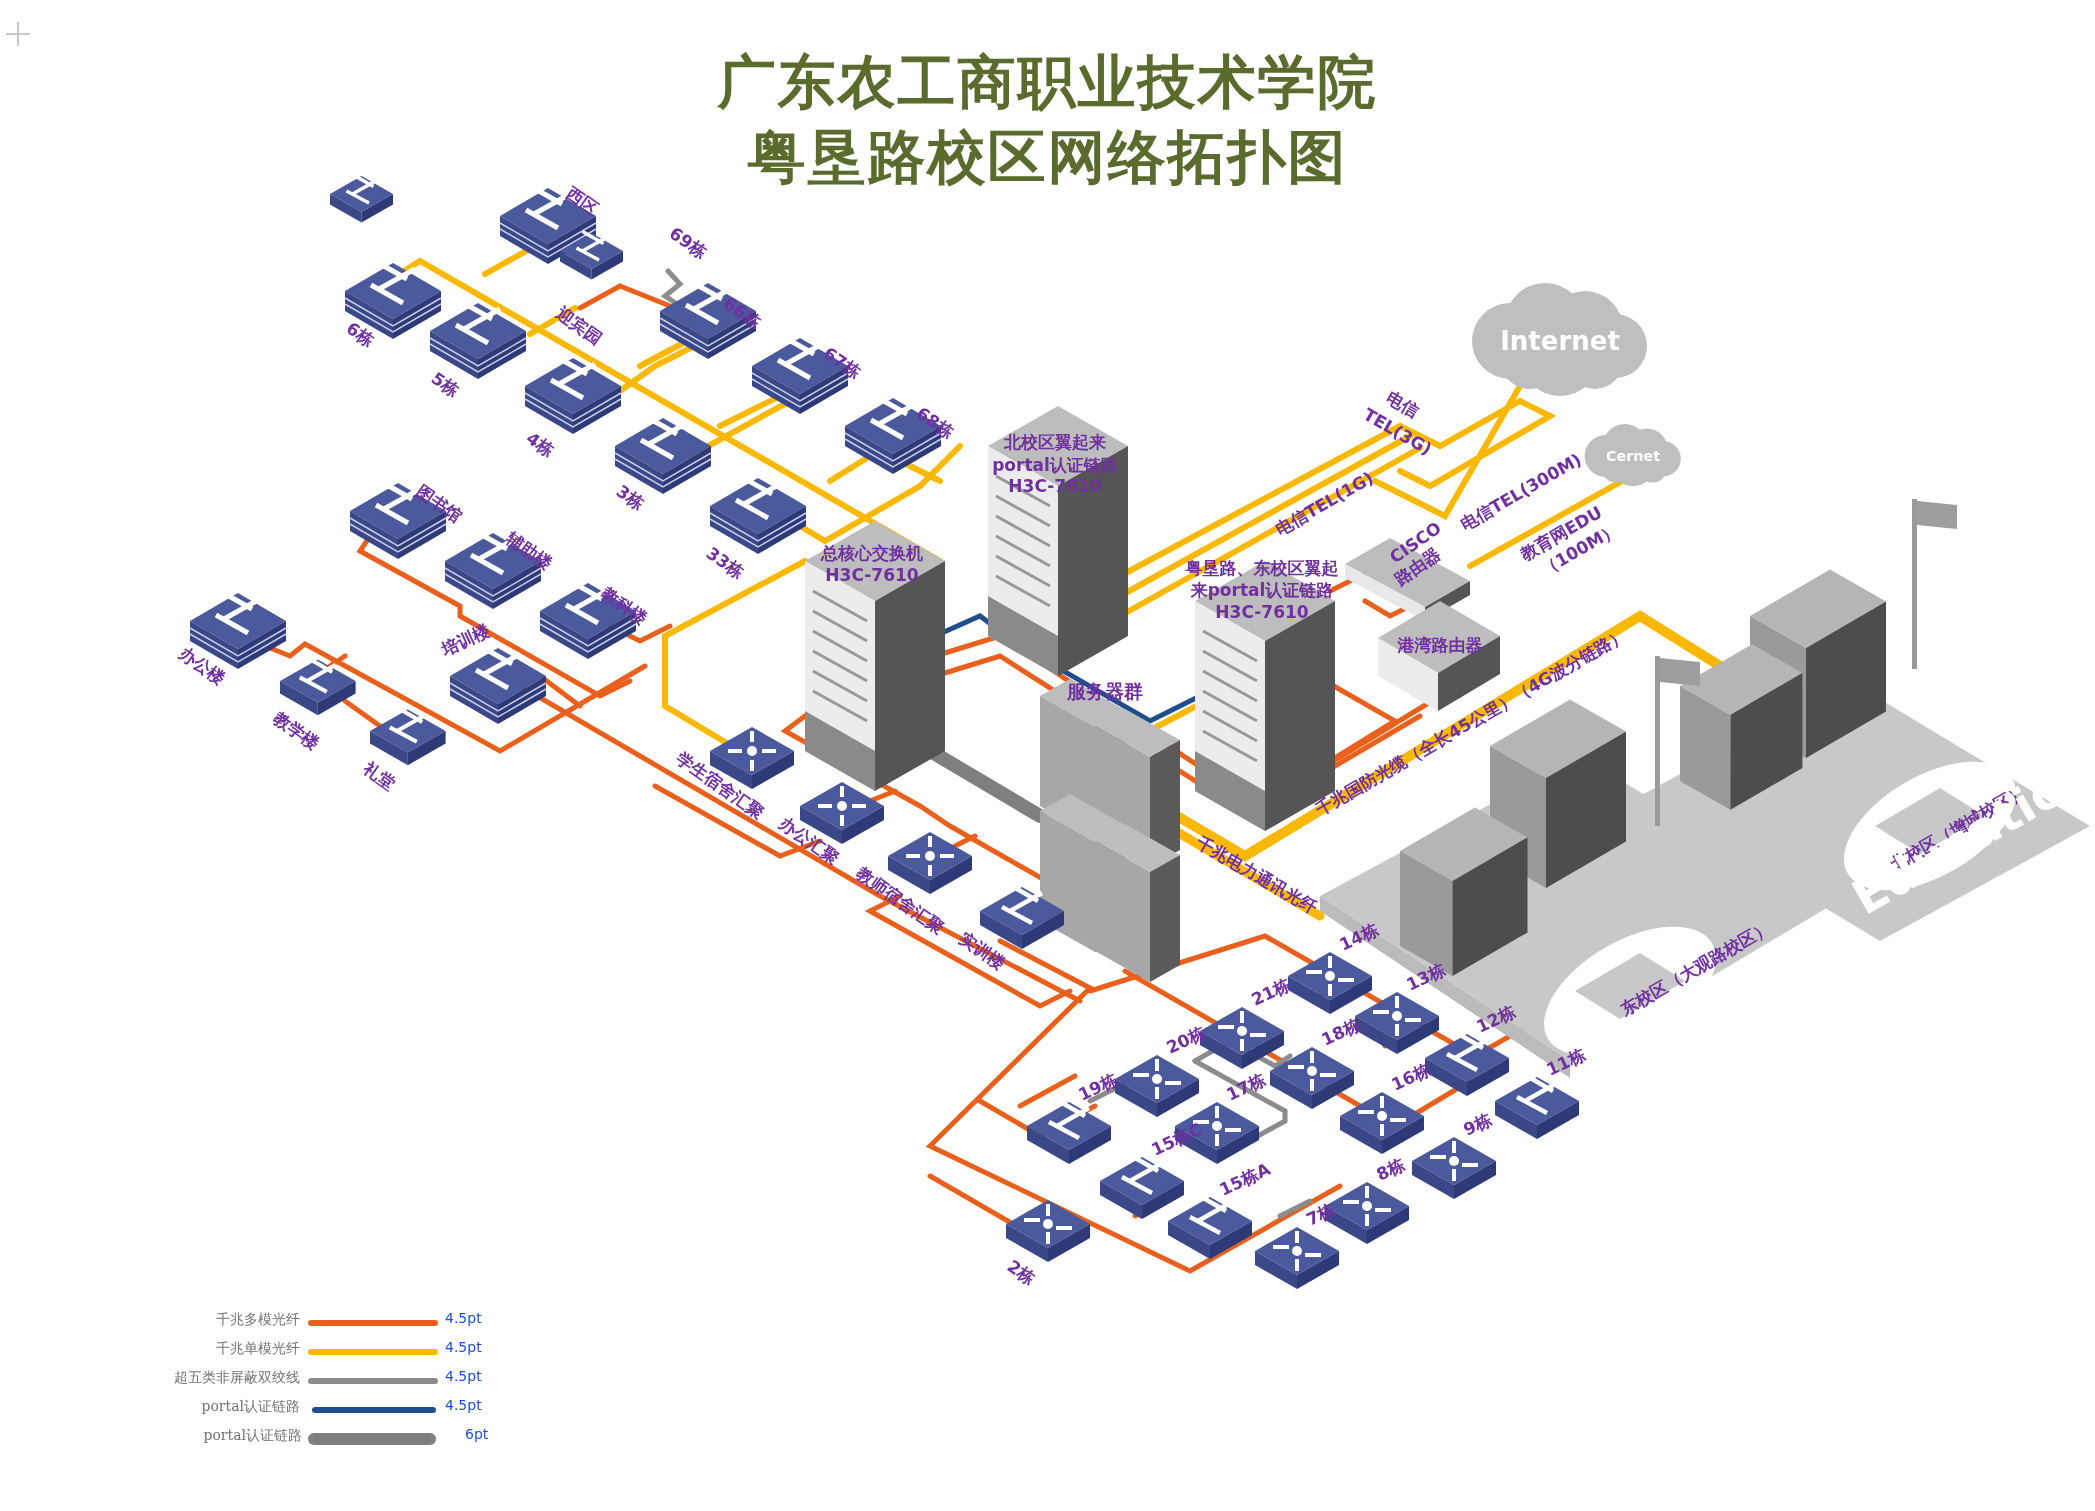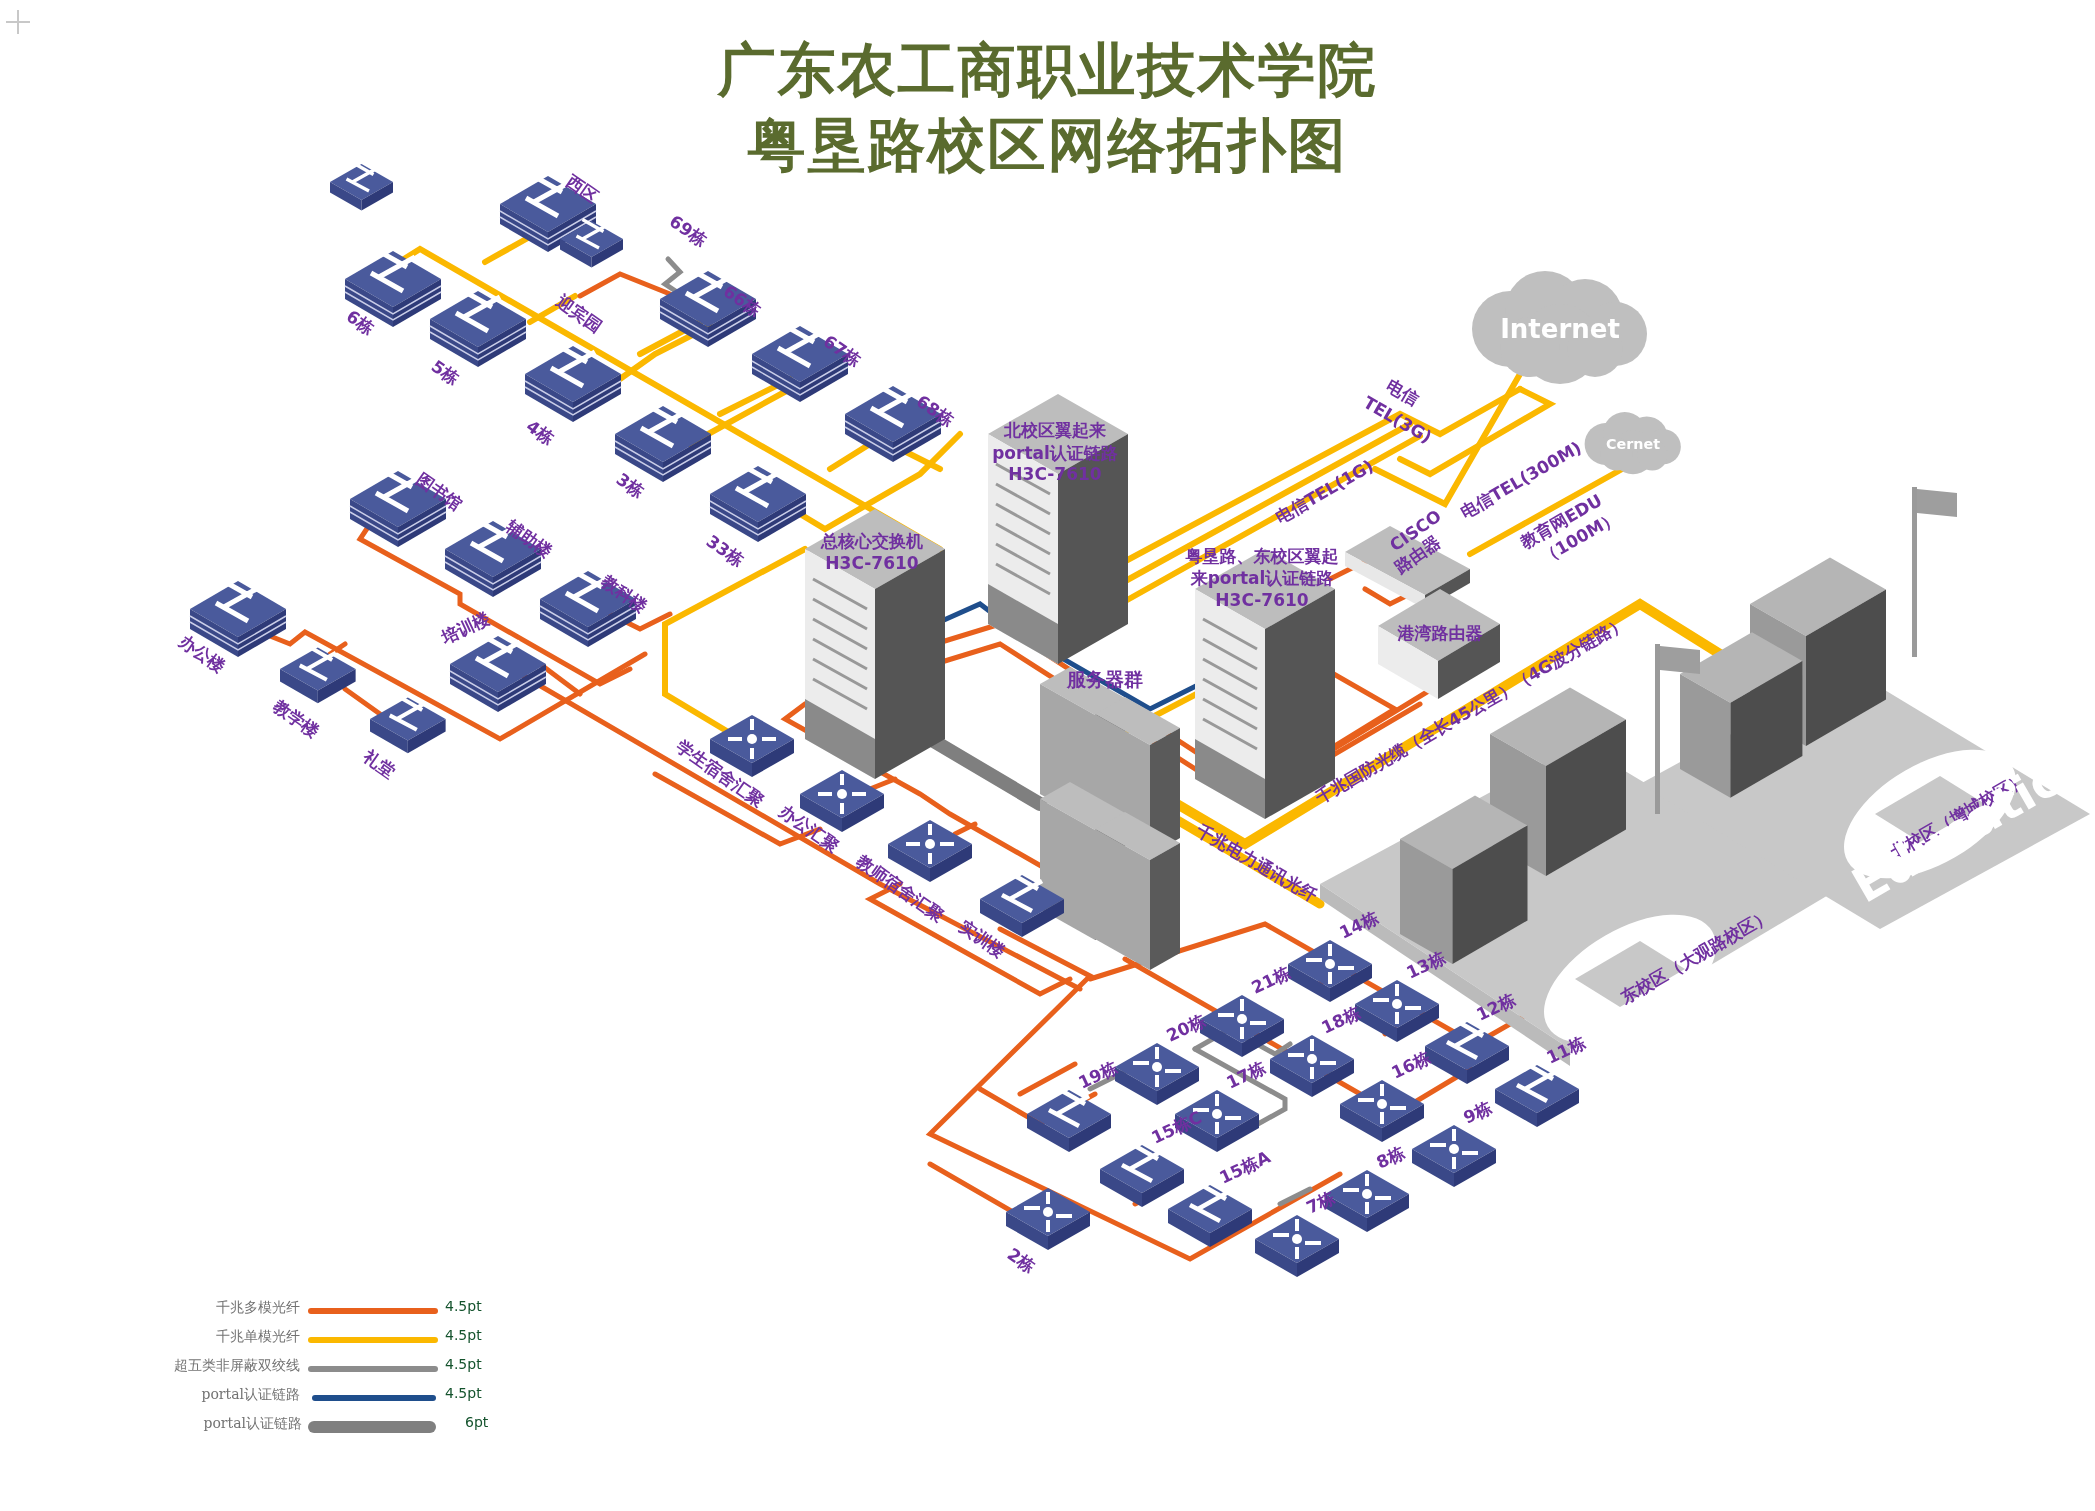--- a/index.html
+++ b/index.html
@@ -1,27 +1,27 @@
 <!DOCTYPE html>
 <html><head>
 <meta charset="utf-8">
 <style>
   html,body{margin:0;padding:0;background:#ffffff;}
   body{width:2095px;height:1511px;position:relative;overflow:hidden;font-family:"DejaVu Sans","Liberation Sans",sans-serif;}
-  #stage{position:absolute;left:0;top:4px;width:2095px;height:1487px;}
+  #stage{position:absolute;left:0;top:16px;width:2095px;height:1487px;}
   .title{position:absolute;left:0;width:2095px;text-align:center;color:#5a6b2e;font-weight:bold;font-size:58px;letter-spacing:2px;font-family:"DejaVu Sans",sans-serif;}
   .corner-cross{position:absolute;left:6px;top:6px;width:24px;height:24px;}
   .corner-cross:before,.corner-cross:after{content:"";position:absolute;background:#c8c8c8;}
   .corner-cross:before{left:11px;top:0;width:2px;height:24px;}
   .corner-cross:after{left:0;top:11px;width:24px;height:2px;}
   .legend{position:absolute;left:120px;top:1292px;width:400px;}
   .legend-row{position:relative;height:29px;}
   .legend-label{position:absolute;right:220px;top:3px;font-family:"DejaVu Serif",serif;font-size:14px;color:#737373;white-space:nowrap;}
   .legend-line{position:absolute;left:188px;top:12px;width:130px;border-radius:4px;}
-  .legend-width{position:absolute;left:325px;top:2px;font-size:14px;color:#14532d;}
+  .legend-width{position:absolute;left:325px;top:2px;font-size:14px;color:#1d4ed8;}
   svg text{font-family:"DejaVu Sans",sans-serif;}
 </style>
 </head>
 <body>
 
 <div id="stage">
   <div class="corner-cross"></div>
   <div class="title" style="top:28px;">广东农工商职业技术学院</div>
   <div class="title" style="top:103px;">粤垦路校区网络拓扑图</div>
 

